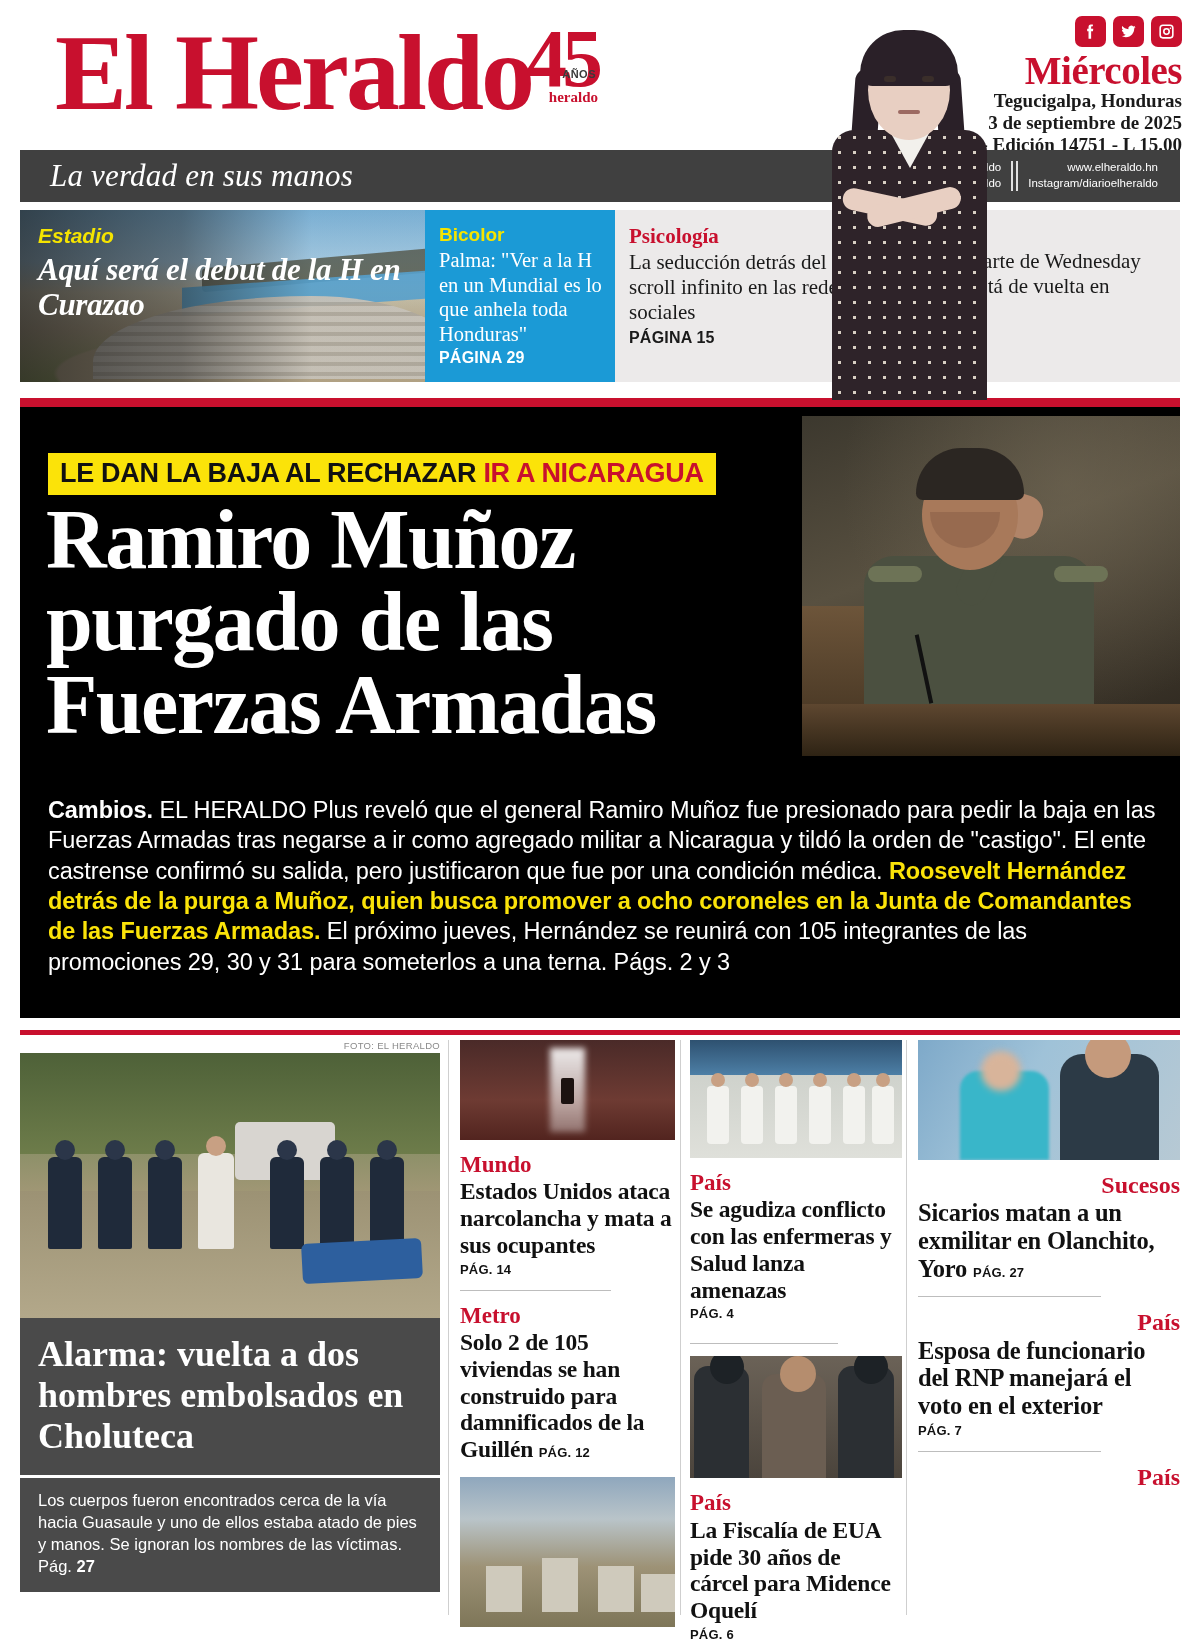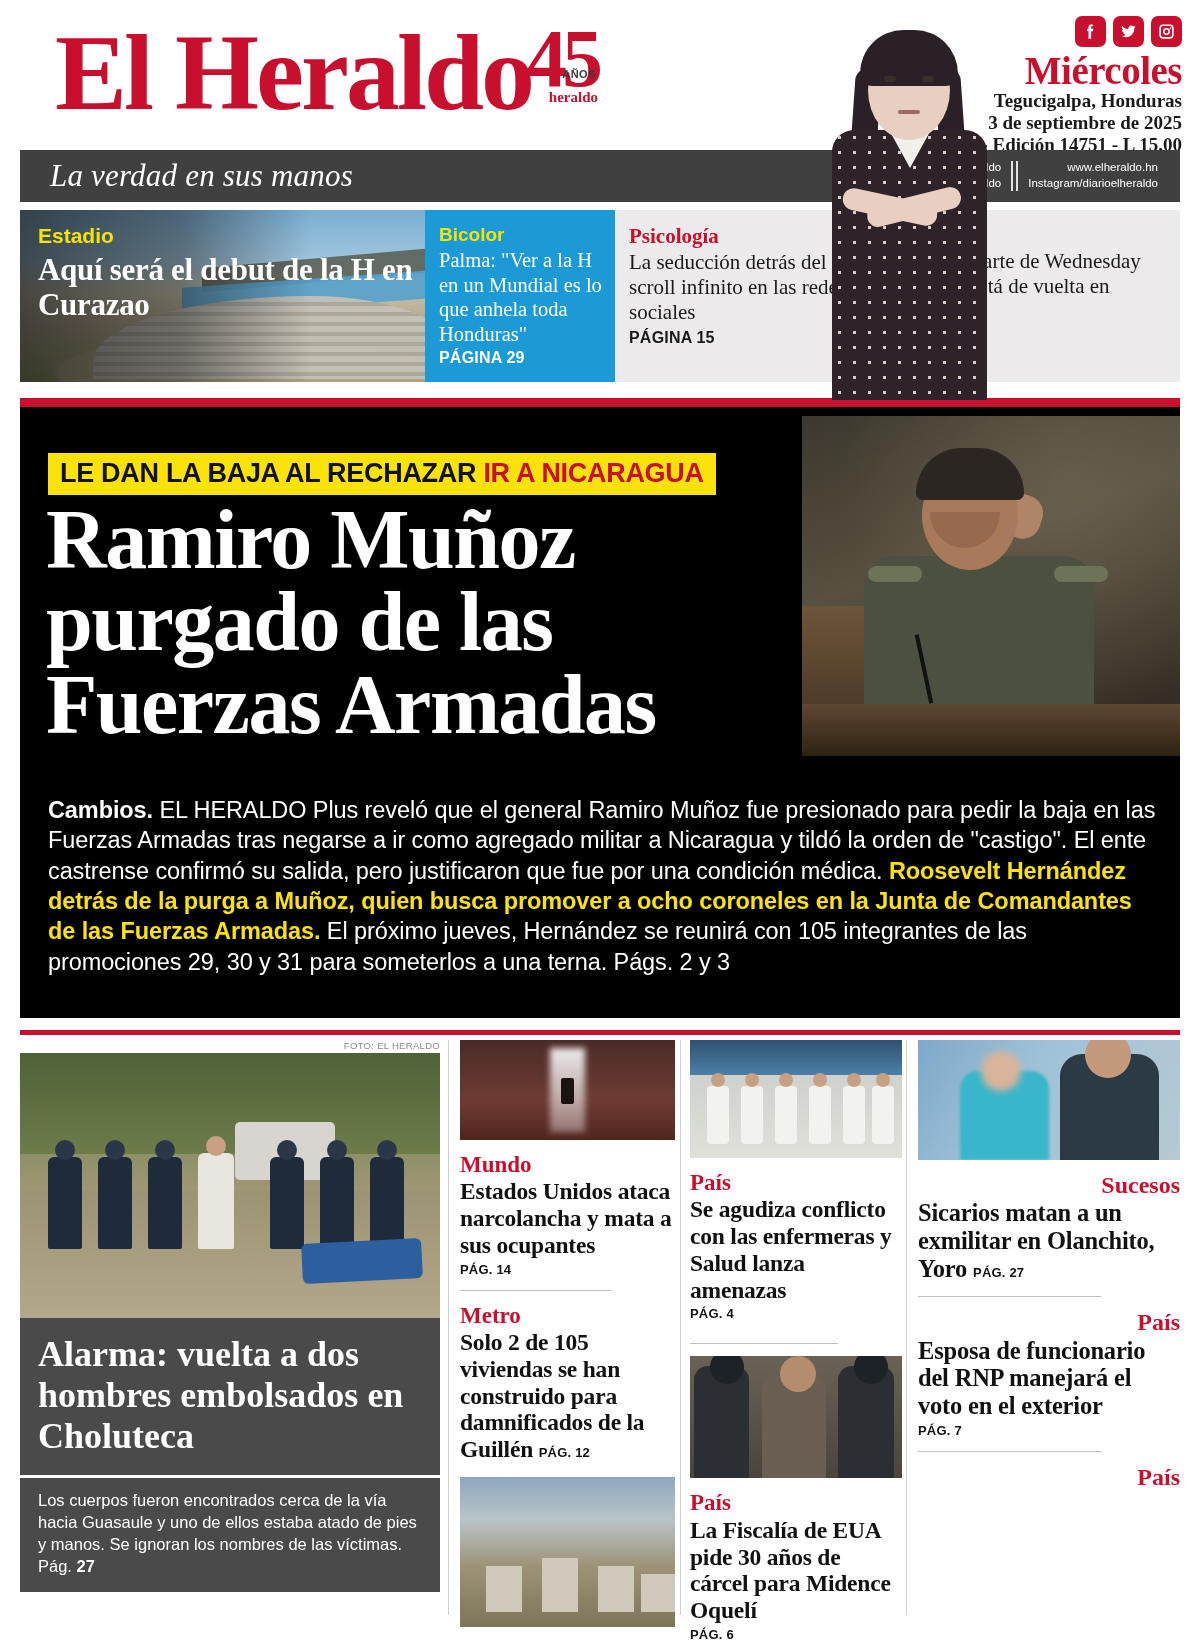--- a/index.html
+++ b/index.html
@@ -88,21 +88,21 @@
     position:absolute; left: 40%; top: 40%; width: 62%; height: 16%;
     background:#5aa7d6; transform: skewY(-4deg); opacity:.9;
   }
   .t-stadium .track {
     position:absolute; left: 18%; bottom: 2%; width: 90%; height: 48%;
     border-top-left-radius: 60% 80%; border-top-right-radius: 40% 70%;
     background: repeating-linear-gradient(to bottom, #cfcac0 0px, #cfcac0 6px, #b6b0a4 6px, #b6b0a4 10px);
     opacity:.95;
   }
   .t-stadium .shade { position:absolute; inset:0; background:linear-gradient(to right, rgba(20,20,20,.72) 0%, rgba(20,20,20,.5) 40%, rgba(20,20,20,.05) 72%); }
-  .t-stadium-inner { position:relative; padding: 14px 2px 0 18px; }
+  .t-stadium-inner { position:relative; padding: 14px 2px 0 18px; font-style: italic; }
   .kicker-yellow { color:#f5e400; font-weight:bold; font-size: 21px; font-family:"Liberation Sans",sans-serif; margin-bottom: 4px; }
   .t-stadium-hl {
     color:#fff; font-family:"Liberation Serif",serif; font-weight:bold;
     font-size: 31px; line-height: 1.14; letter-spacing:-.3px;
   }
 
   .t-bicolor { width: 190px; background:#1b9ad6; padding: 14px 12px 0 14px; }
   .t-bicolor .kicker { color:#f5e400; font-weight:bold; font-size: 19px; margin-bottom:2px; }
   .t-bicolor .txt { color:#fff; font-family:"Liberation Serif",serif; font-size: 20.5px; line-height: 1.2; }
   .t-bicolor .pg { color:#fff; font-weight:bold; font-size: 16px; margin-top: 3px; letter-spacing:.2px; }

